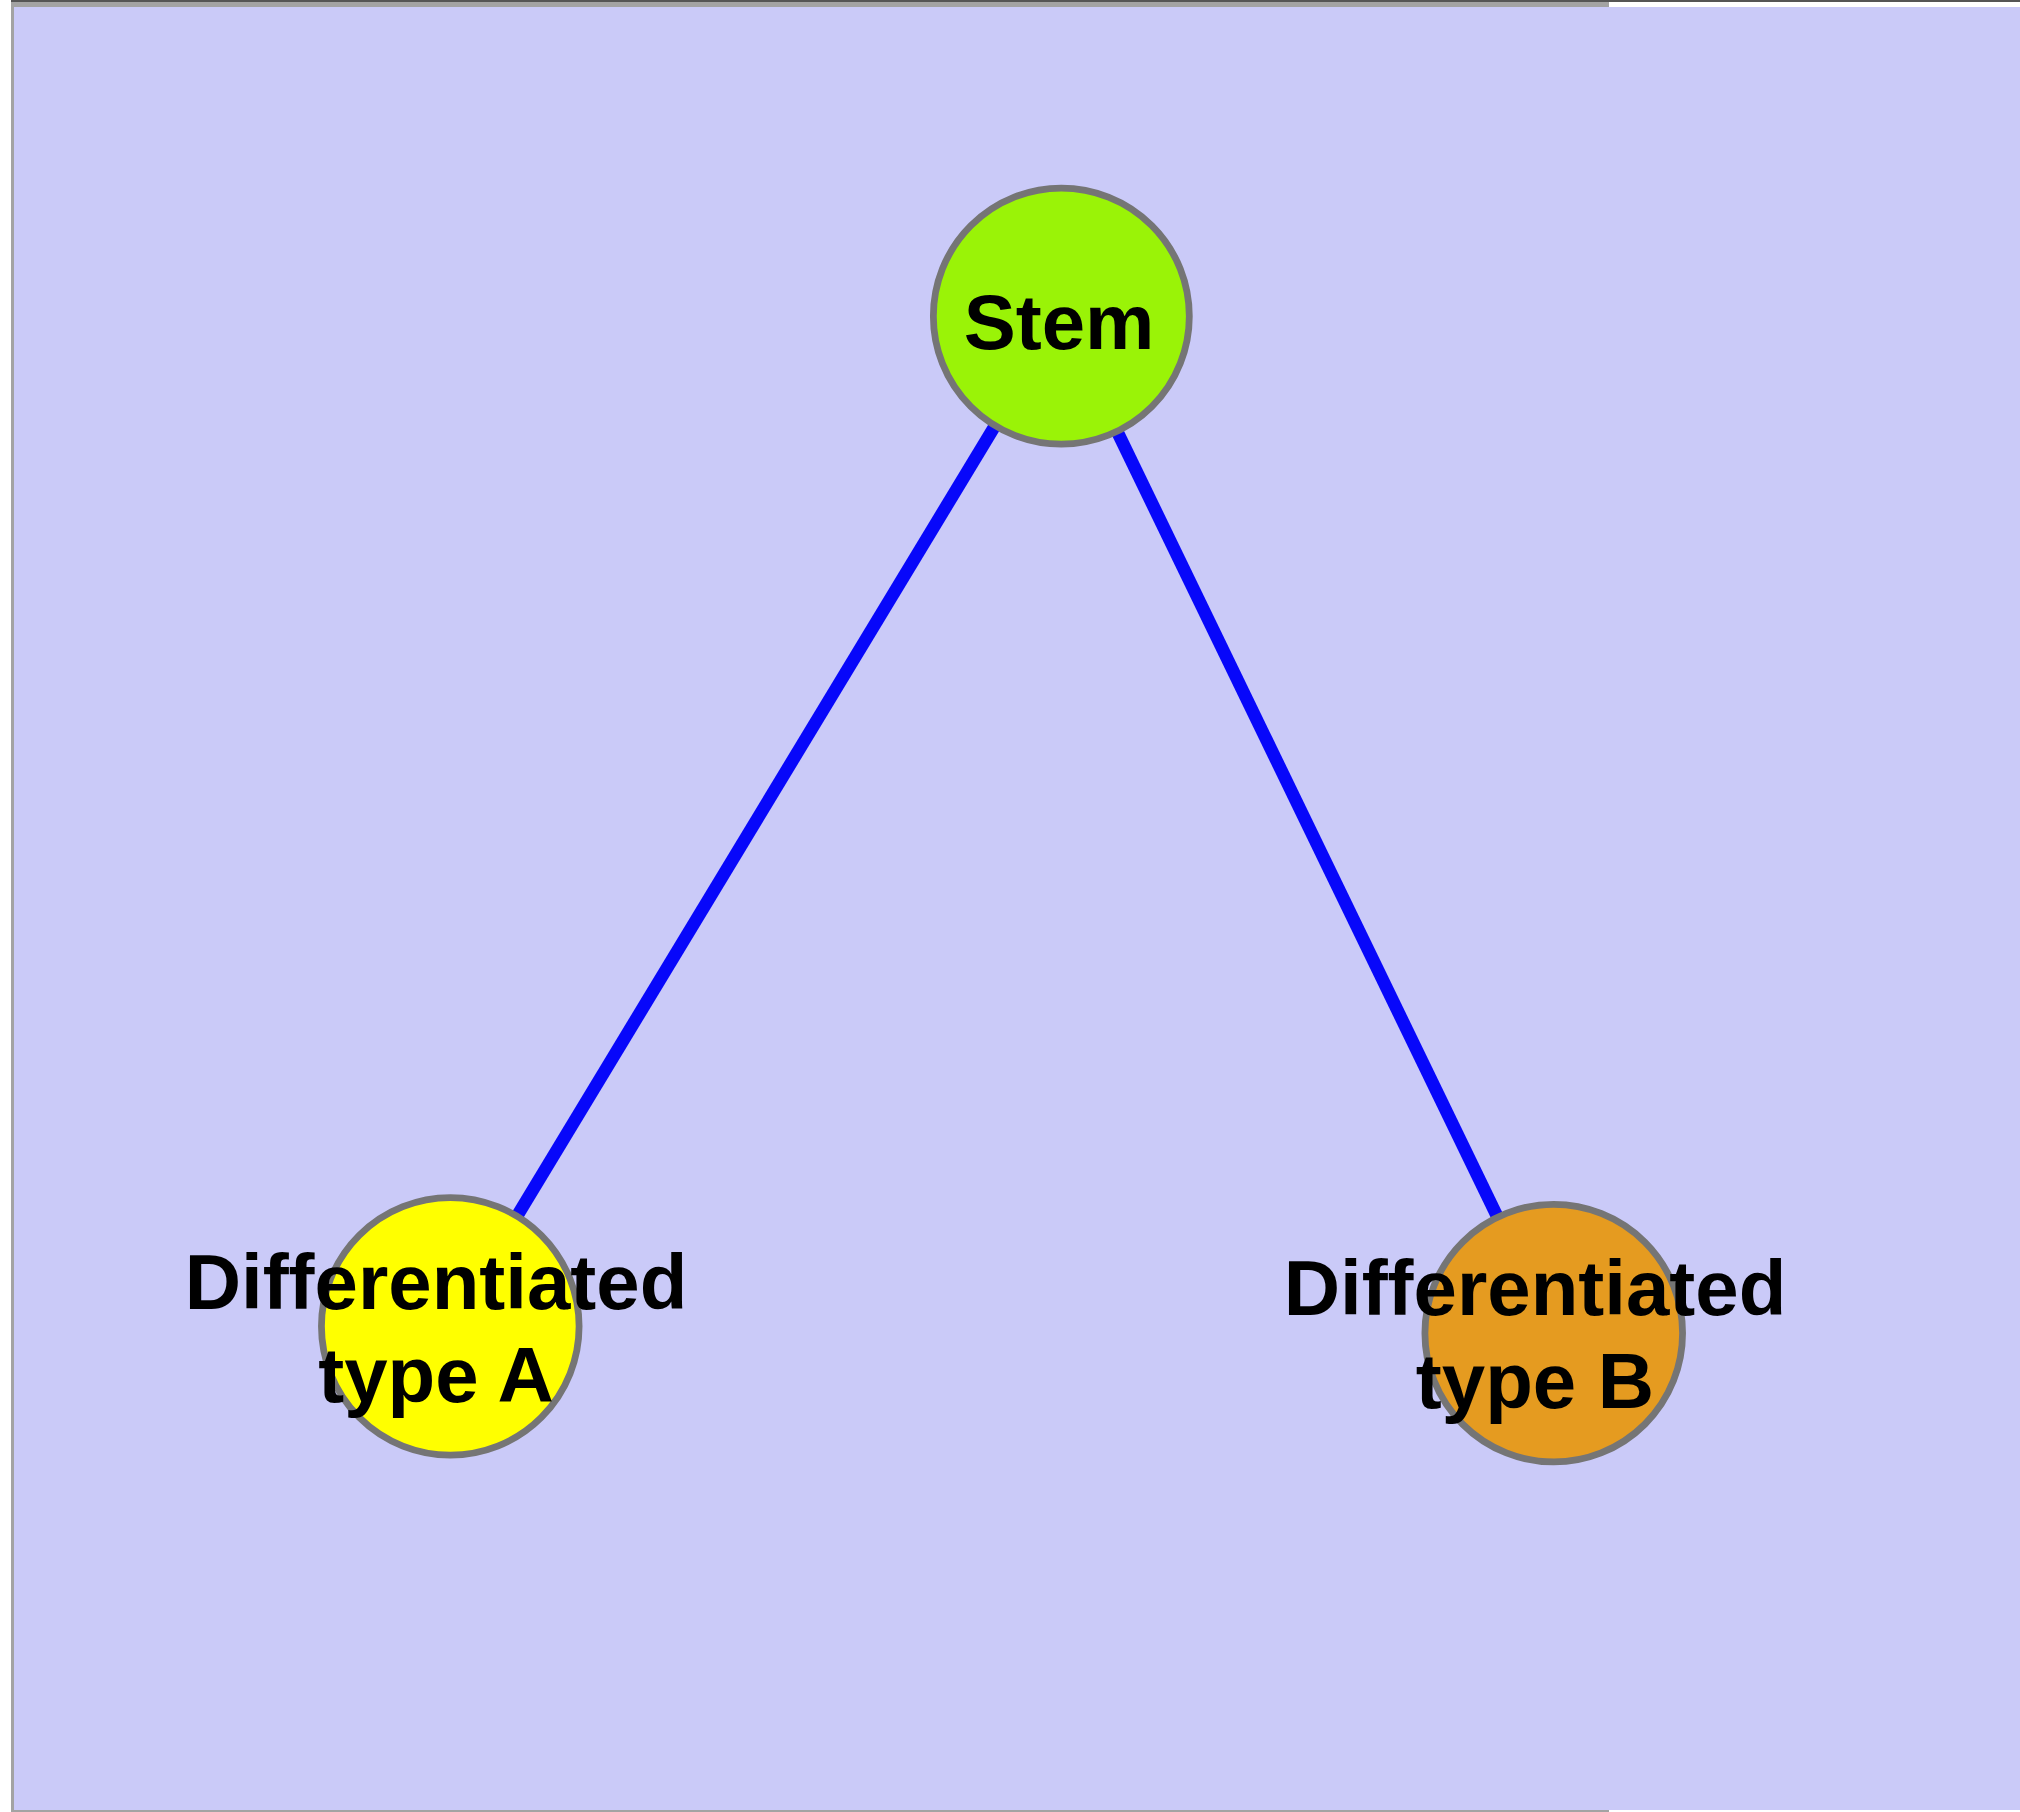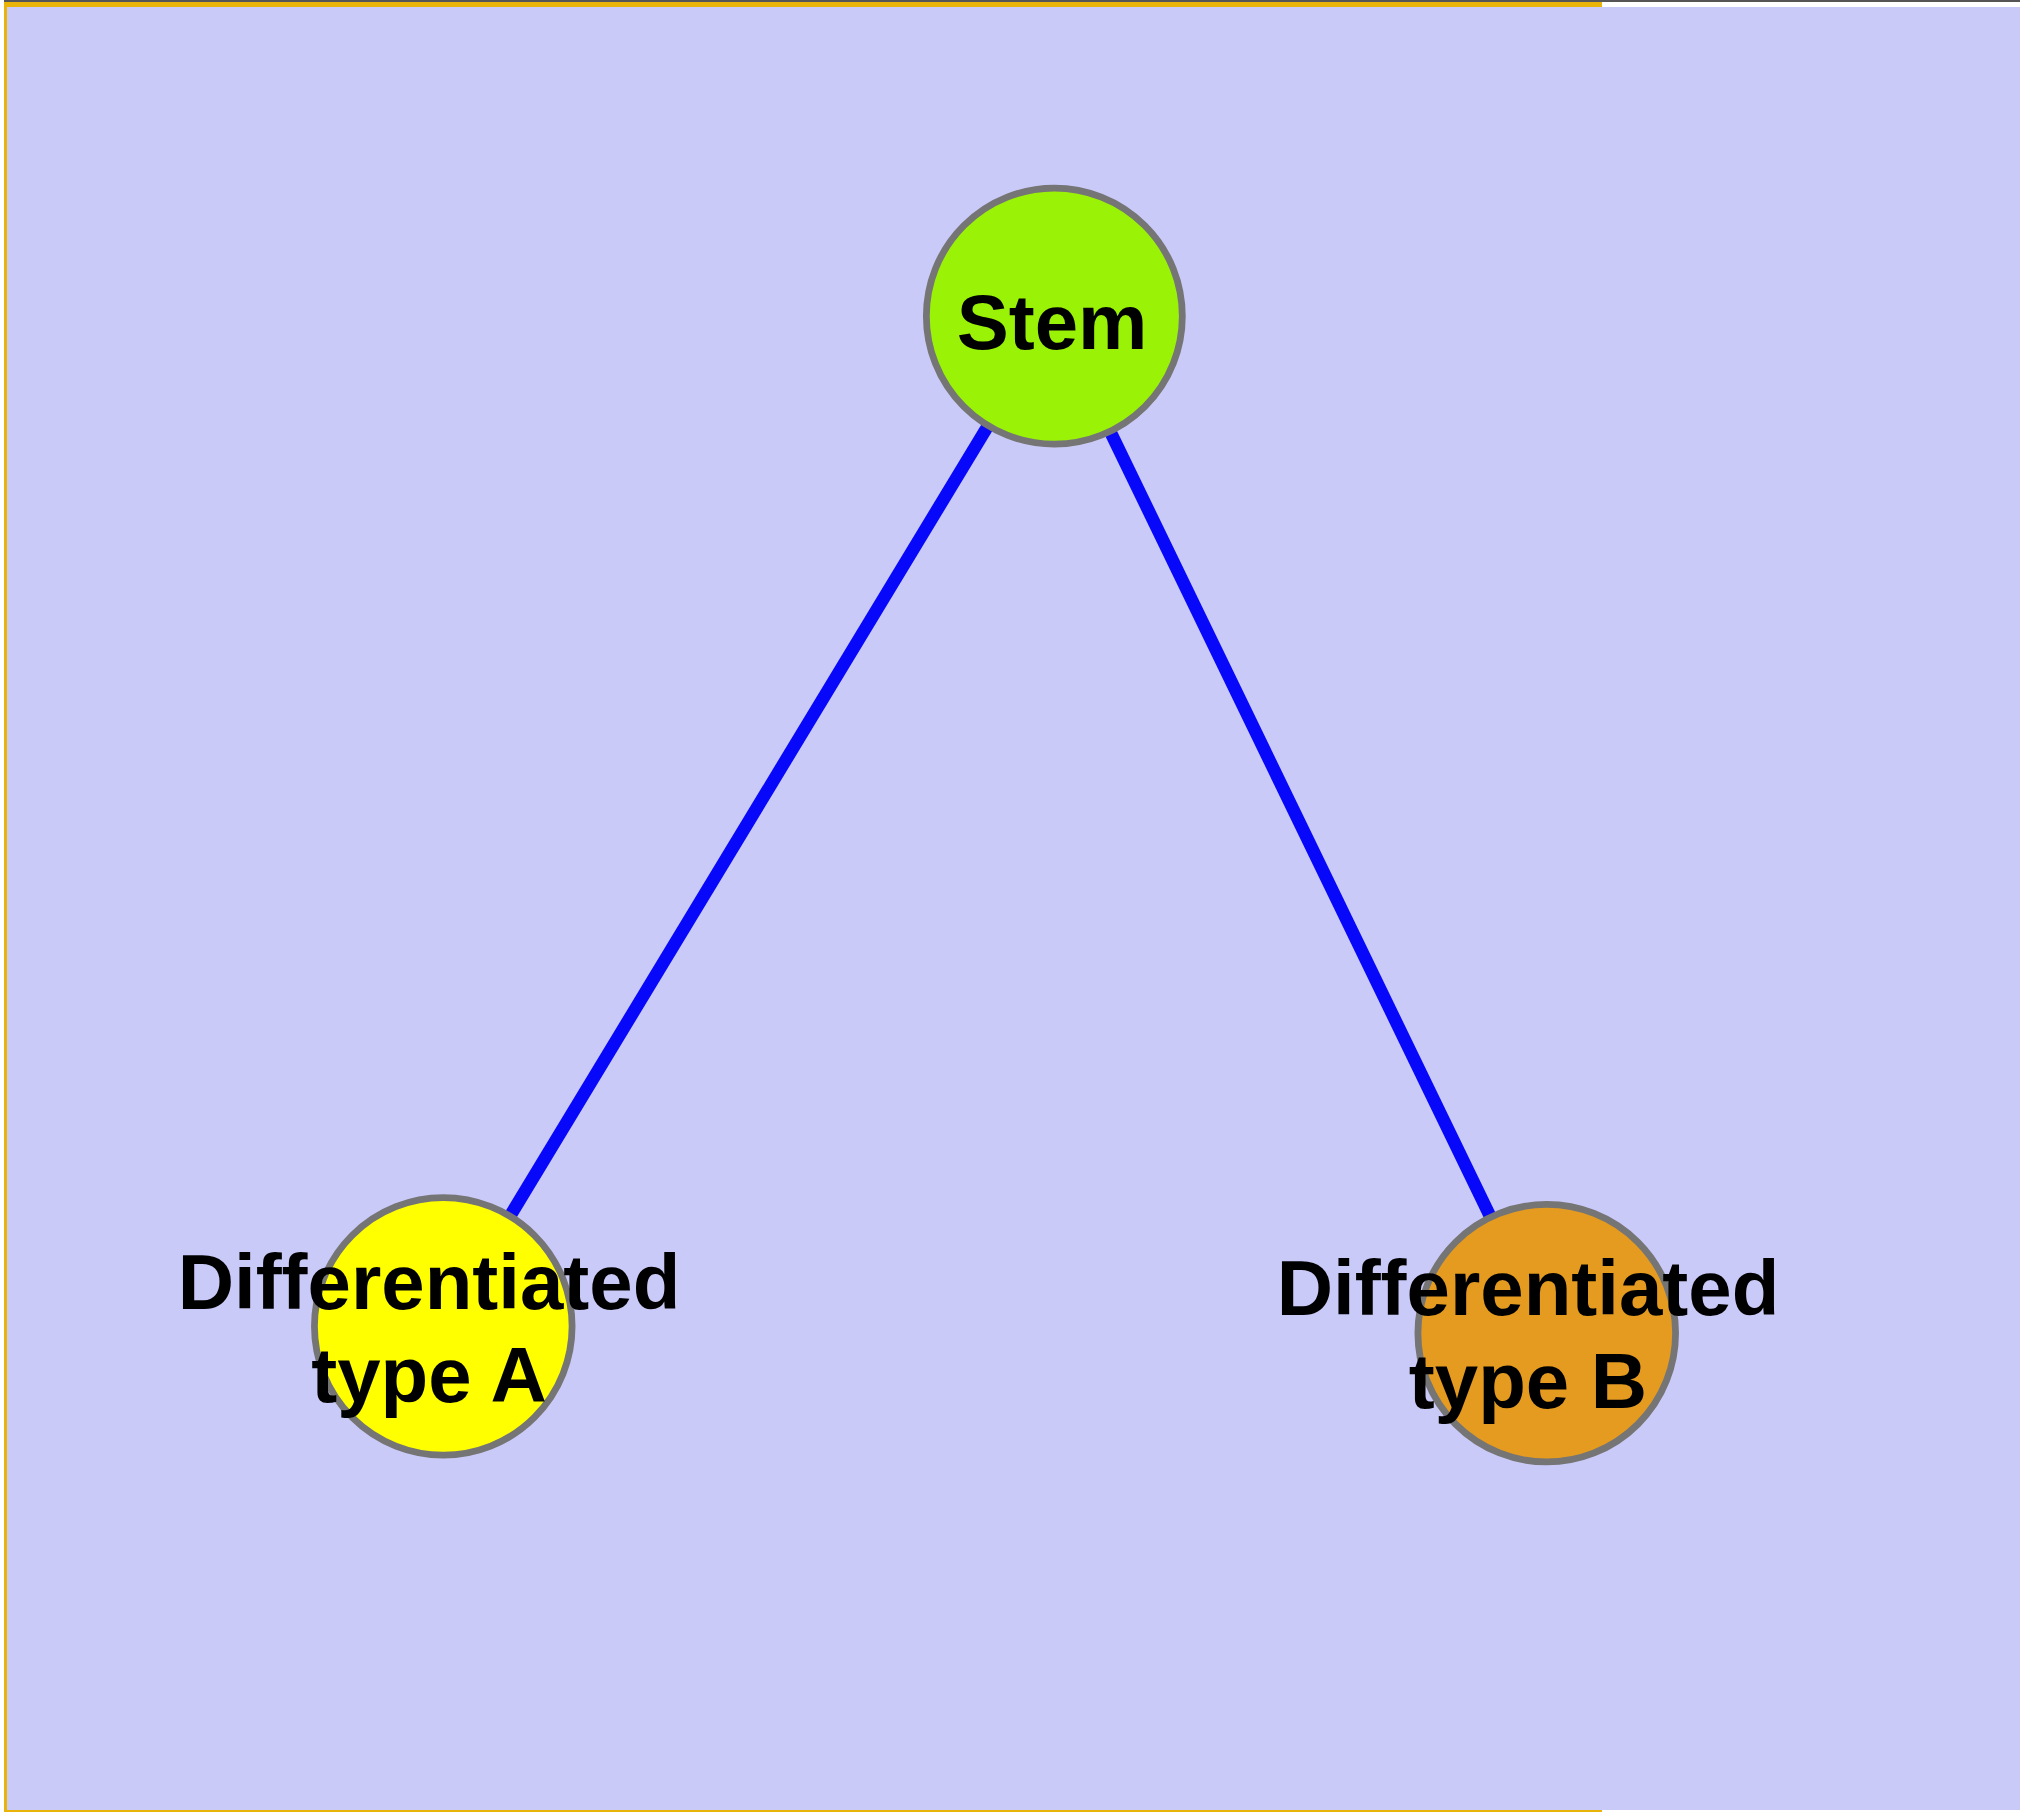--- a/index.html
+++ b/index.html
@@ -6,25 +6,25 @@
     margin: 0;
     padding: 0;
     width: 2021px;
     height: 1812px;
     background: #ffffff;
     overflow: hidden;
     font-family: "Liberation Sans", sans-serif;
   }
   #app {
     position: absolute;
-    left: 4px;
+    left: 11px;
     top: 0;
     width: 1598px;
     height: 1812px;
-    background: #eab308;
+    background: #a3a3a3;
   }
   .top-hairline {
     position: absolute;
     left: 0; top: 0;
     width: 2021px; height: 1.7px;
     background: #555555;
     z-index: 3;
   }
   .plot-area {
     position: absolute;

